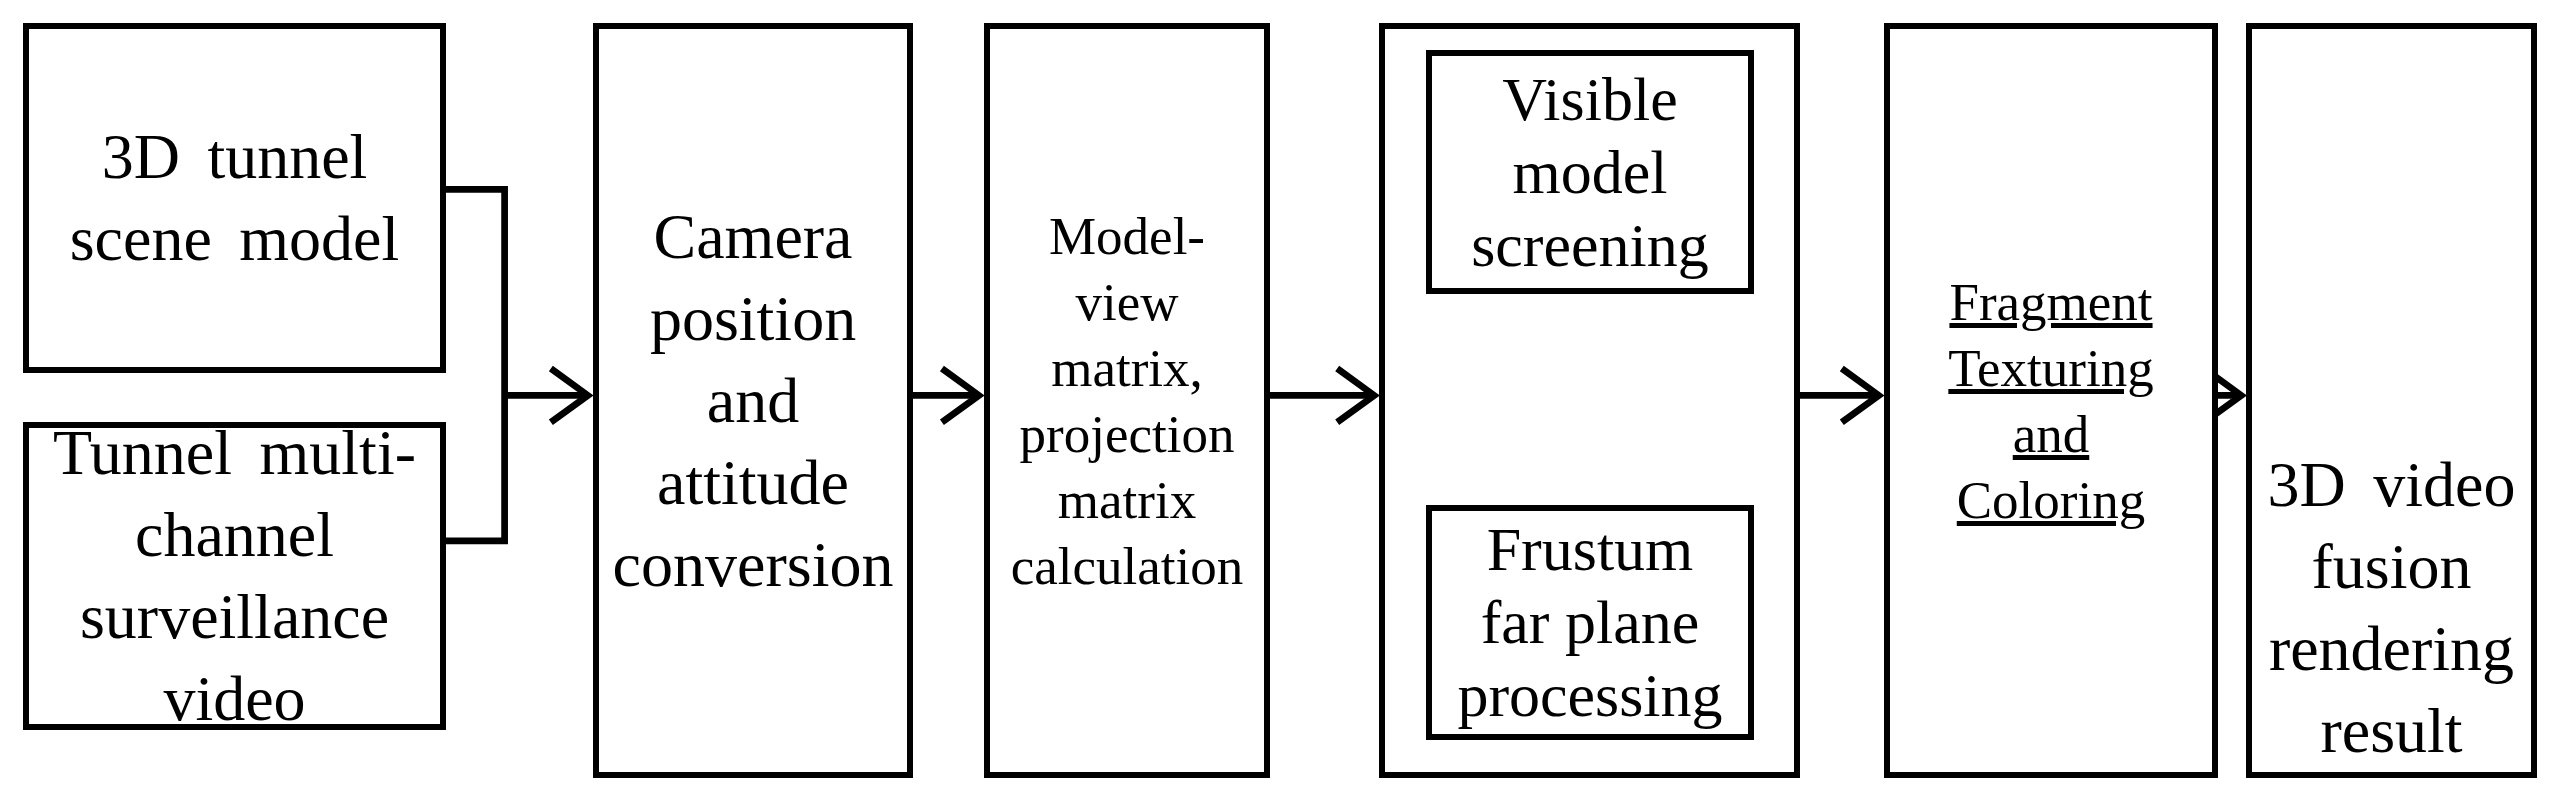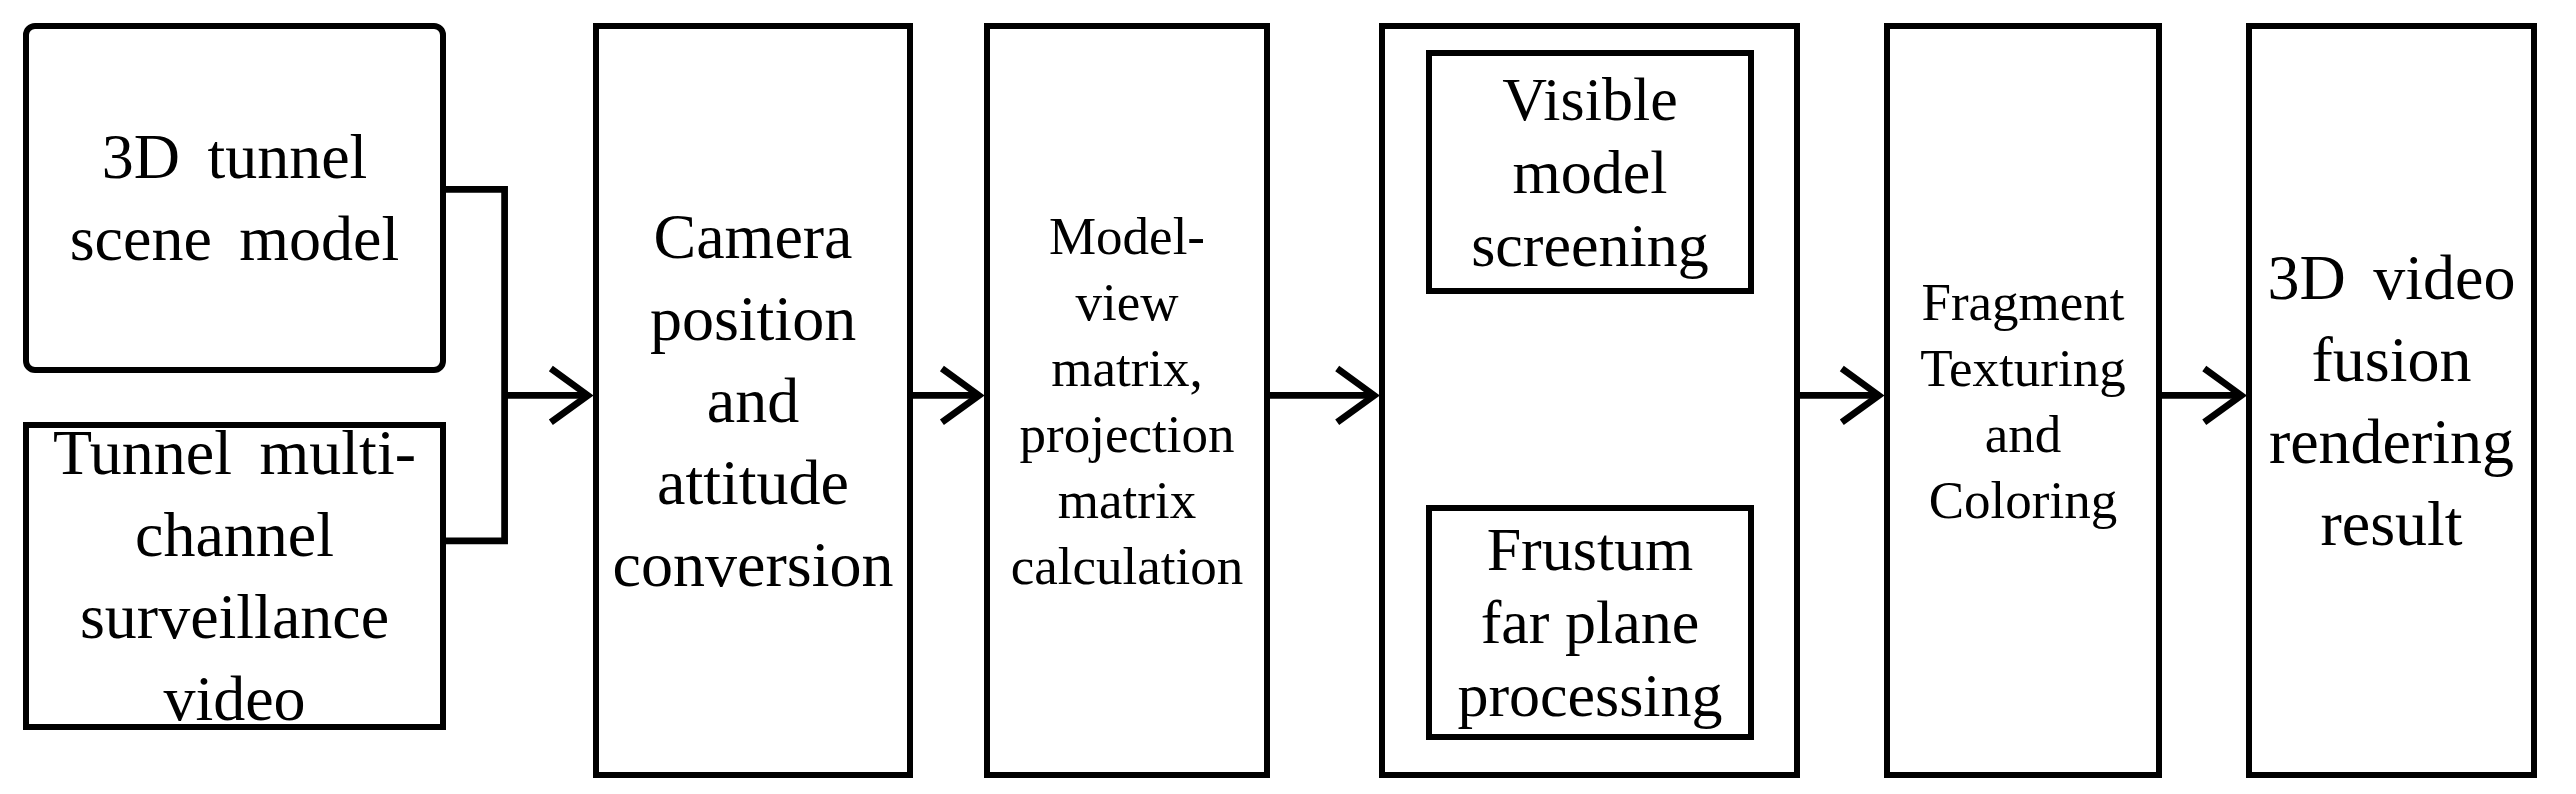--- a/index.html
+++ b/index.html
@@ -46,30 +46,30 @@
   .small{
     font-size:53px;
     line-height:66px;
     word-spacing:0.12em;
   }
   .subbig{
     font-size:62px;
     line-height:73px;
   }
   
-  .b-tunnel-model   { left:23px;   top:23px;  width:423px; height:350px;border-radius:12px; }
+  .b-tunnel-model   { left:23px;   top:23px;  width:423px; height:350px; }
   .b-tunnel-video   { left:23px;   top:422px; width:423px; height:308px; }
   .b-camera         { left:593px;  top:23px;  width:320px; height:755px; }
   .b-matrix         { left:984px; top:23px;  width:286px; height:755px; }
   .b-steps          { left:1379px; top:23px;  width:421px; height:755px; }
   .b-visible        { left:1426px; top:50px;  width:328px; height:244px; }
   .b-occlusion      { left:1426px; top:328px; width:328px; height:148px; }
   .b-frustum        { left:1426px; top:505px; width:328px; height:235px; }
-  .b-fragment       { left:1884px; top:23px;  width:278px; height:755px; }
-  .b-result         { left:2246px; top:23px;  width:291px; height:755px; }
+  .b-fragment       { left:1884px; top:23px;  width:334px; height:755px;text-decoration:underline; }
+  .b-result         { left:2246px; top:23px;  width:291px; height:755px;align-items:flex-end; }
   .connectors{
     position:absolute;
     left:0; top:0;
     width:2576px;
     height:795px;
     pointer-events:none;
   }
   .stroke{
     fill:none;
     stroke:var(--line);

